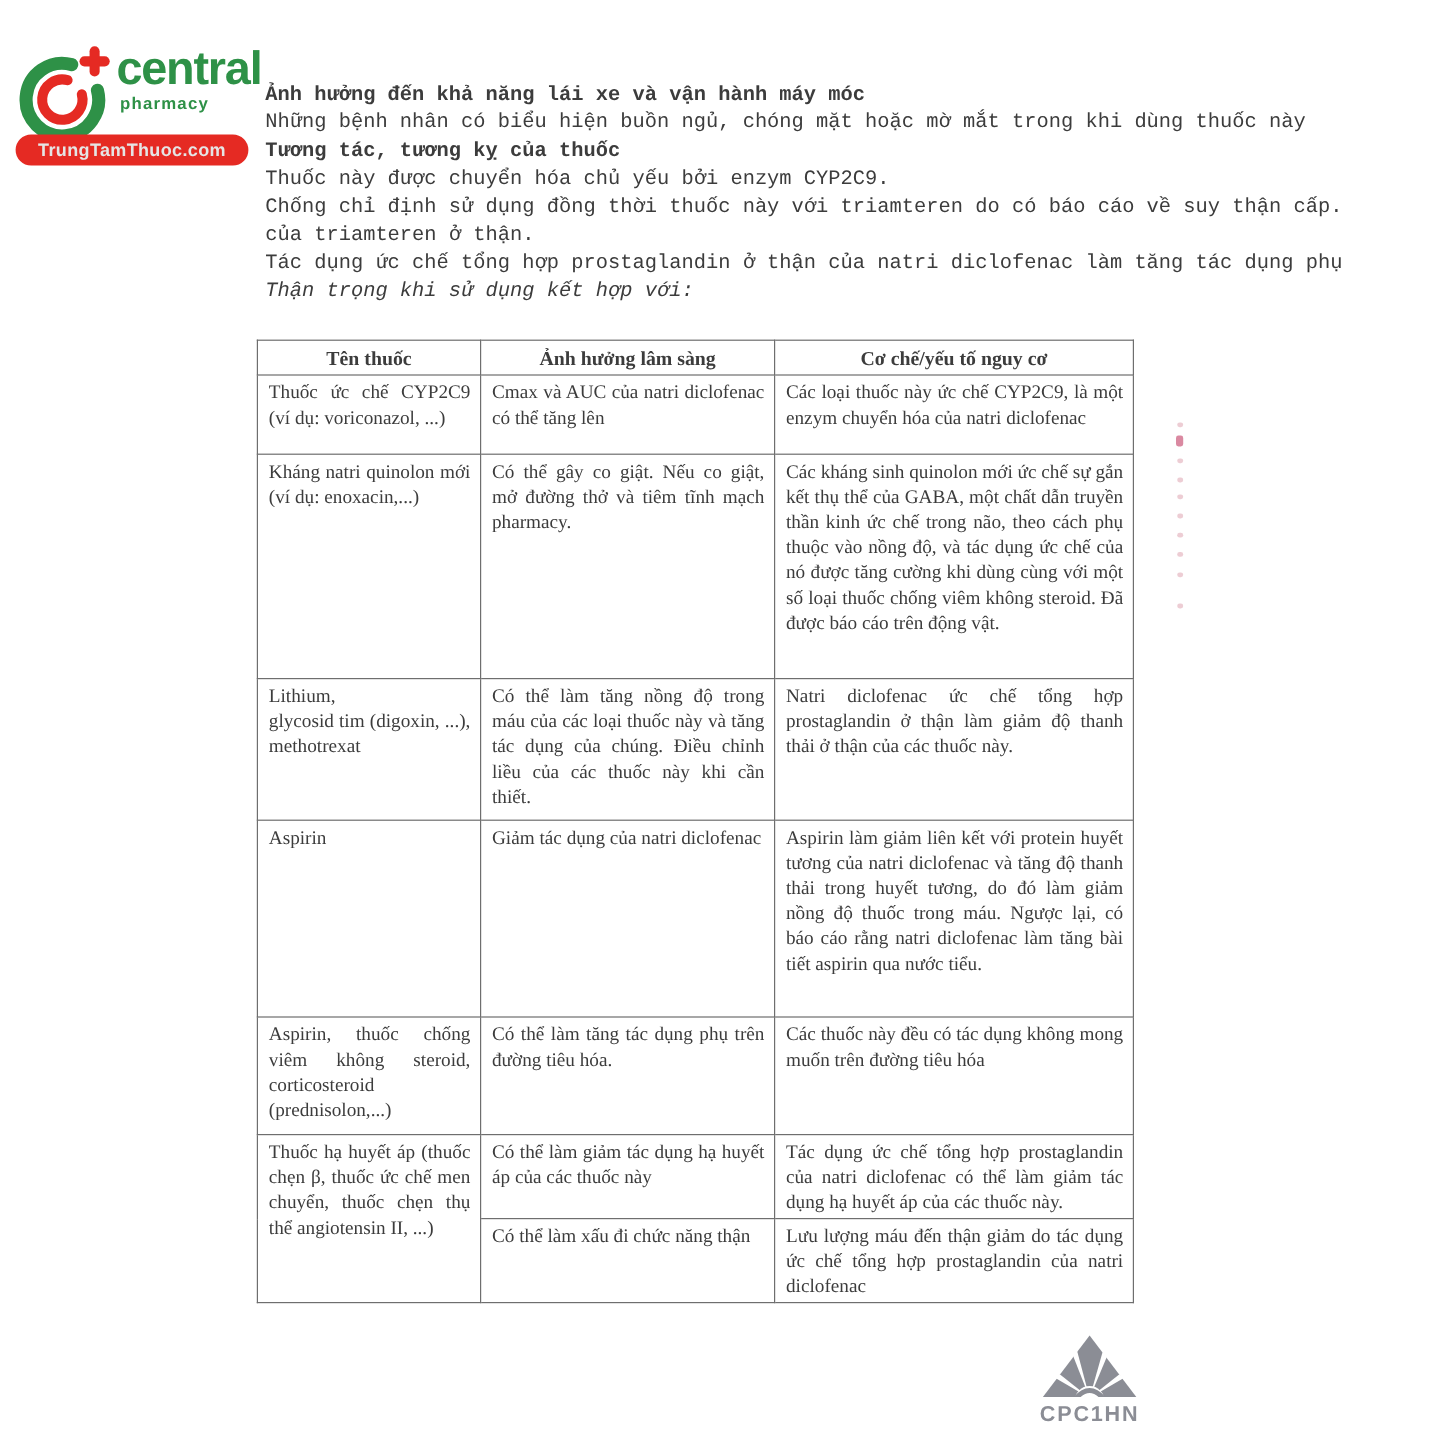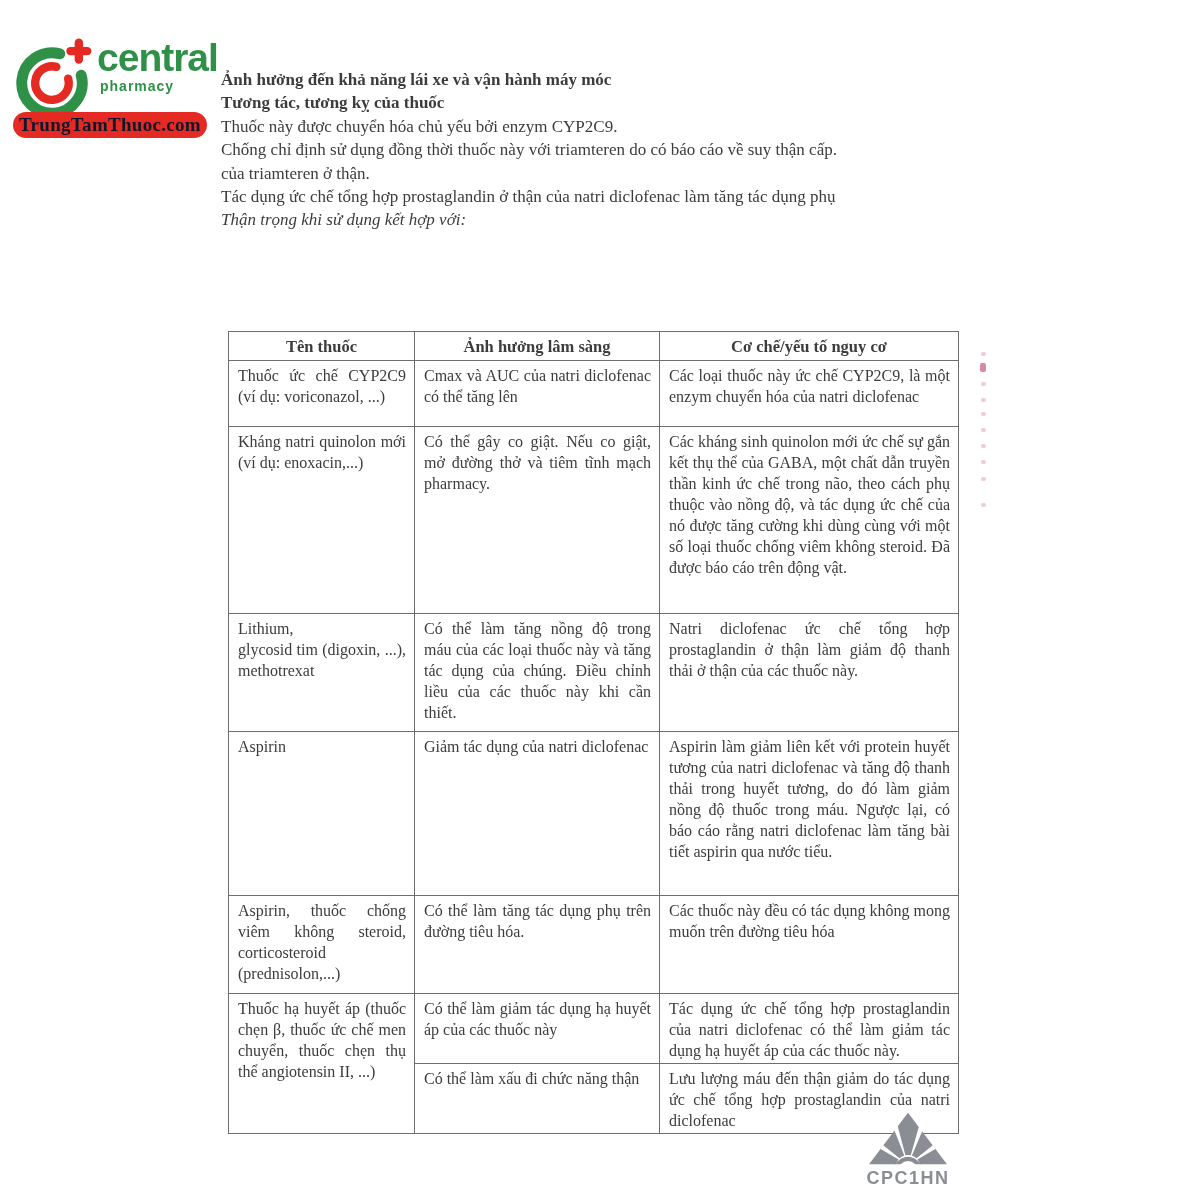--- a/index.html
+++ b/index.html
@@ -17,32 +17,32 @@
 
   
   .brand{position:absolute;left:13px;top:34px;width:200px;}
   .brand-row{position:relative;height:76px;}
   .brand-icon{position:absolute;left:2px;top:2px;width:84px;height:84px;}
   .wordmark{position:absolute;left:84px;top:6px;font-family:"Liberation Sans","DejaVu Sans",sans-serif;}
   .wordmark .main{font-size:39px;font-weight:bold;color:var(--brand-green);letter-spacing:-1px;line-height:36px;}
   .wordmark .sub{font-size:14px;font-weight:bold;color:var(--brand-green);letter-spacing:1px;margin-top:2px;margin-left:3px;}
   .banner-pill{position:absolute;left:0px;top:78px;width:194px;height:26px;background:var(--brand-red);
     border-radius:13px;display:flex;align-items:center;justify-content:center;}
-  .banner-pill span{color:#0f172a;font-family:Liberation Serif, serif;
-    font-weight:bold;font-size:19px;letter-spacing:.3px;}
+  .banner-pill span{color:#e5e5e5;font-family:Liberation Sans, sans-serif;
+    font-weight:bold;font-size:15px;letter-spacing:.3px;}
 
   
   .intro{position:absolute;left:221px;top:68px;width:732px;font-size:17px;line-height:23.4px;
-    color:var(--doc-text);white-space:nowrap;}
+    color:var(--doc-text);white-space:nowrap;font-family:Liberation Mono, monospace;}
   .intro .b{font-weight:bold;}
   .intro .i{font-style:italic;}
 
   
-  .doc-table{position:absolute;left:228px;top:283px;width:730px;border-collapse:collapse;table-layout:fixed;
-    font-size:16px;line-height:21px;color:var(--doc-text);margin-top:48px;}
+  .doc-table{position:absolute;left:214px;top:283px;width:730px;border-collapse:collapse;table-layout:fixed;
+    font-size:16px;line-height:21px;color:var(--doc-text);}
   .doc-table td,.doc-table th{border:1px solid var(--doc-border);vertical-align:top;
     padding:4px 8px 2px 9px;text-align:justify;overflow:hidden;}
   .doc-table th{text-align:center;vertical-align:middle;font-size:16.5px;padding:2px 4px;}
   thead tr{height:29px;}
   tbody tr:nth-child(1){height:66px;}
   tbody tr:nth-child(2){height:187px;}
   tbody tr:nth-child(3){height:118px;}
   tbody tr:nth-child(4){height:164px;}
   tbody tr:nth-child(5){height:98px;}
   tbody tr:nth-child(6){height:68px;}
@@ -81,20 +81,21 @@
         <div class="sub">pharmacy</div>
       </div>
     </div>
     <div class="banner-pill">
       <span>TrungTamThuoc.com</span>
     </div>
   </div>
 
   <div class="intro">
     <div class="b">Ảnh hưởng đến khả năng lái xe và vận hành máy móc</div>
+    <div>Những bệnh nhân có biểu hiện buồn ngủ, chóng mặt hoặc mờ mắt trong khi dùng thuốc này</div>
     <div class="b">Tương tác, tương kỵ của thuốc</div>
     <div>Thuốc này được chuyển hóa chủ yếu bởi enzym CYP2C9.</div>
     <div>Chống chỉ định sử dụng đồng thời thuốc này với triamteren do có báo cáo về suy thận cấp.</div>
     <div>của triamteren ở thận.</div>
     <div>Tác dụng ức chế tổng hợp prostaglandin ở thận của natri diclofenac làm tăng tác dụng phụ</div>
     <div class="i">Thận trọng khi sử dụng kết hợp với:</div>
   </div>
 
   <table class="doc-table">
     <colgroup>

